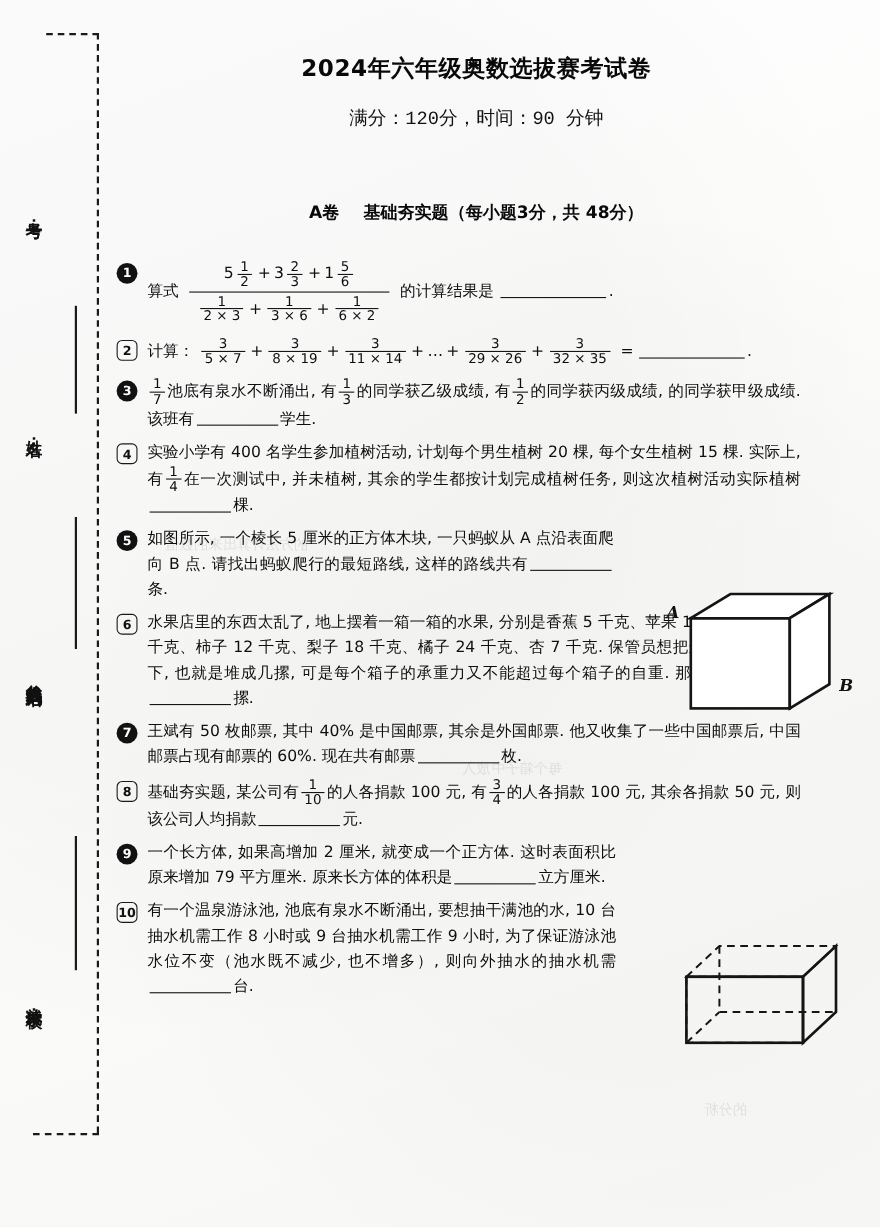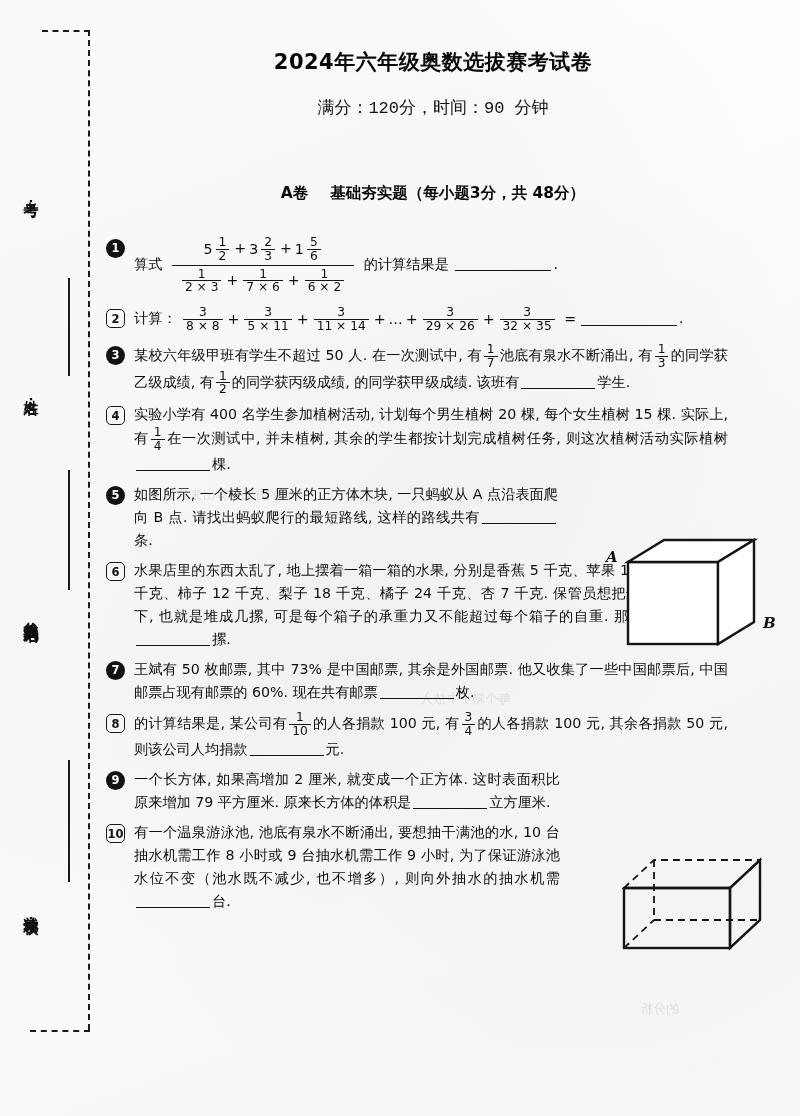--- a/index.html
+++ b/index.html
@@ -225,58 +225,58 @@
                 <span class="den">6</span>
               </span>
             </span>
         </span>
         <span class="bden">
           <span class="frac">
               <span class="num">1</span>
               <span class="den">2 × 3</span>
             </span><span class="op">+</span><span class="frac">
               <span class="num">1</span>
-              <span class="den">7 × 6</span>
+              <span class="den">3 × 6</span>
             </span><span class="op">+</span><span class="frac">
               <span class="num">1</span>
               <span class="den">6 × 2</span>
             </span>
         </span>
       </span>
       <span>的计算结果是</span>
       <span class="blank wide"></span><span>.</span>
     </div>
 
     <div class="q" style="margin-bottom:10px;">
       <span class="marker outline">2</span>
       <span>计算：</span>
       <span>
         <span class="frac">
             <span class="num">3</span>
-            <span class="den">8 × 8</span>
+            <span class="den">5 × 7</span>
           </span><span class="op">+</span><span class="frac">
             <span class="num">3</span>
-            <span class="den">5 × 11</span>
+            <span class="den">8 × 19</span>
           </span><span class="op">+</span><span class="frac">
             <span class="num">3</span>
             <span class="den">11 × 14</span>
           </span><span class="op">+</span><span>…</span><span class="op">+</span><span class="frac">
             <span class="num">3</span>
             <span class="den">29 × 26</span>
           </span><span class="op">+</span><span class="frac">
             <span class="num">3</span>
             <span class="den">32 × 35</span>
           </span>
       </span>
       <span class="op">=</span><span class="blank wide"></span><span>.</span>
     </div>
 
     <div class="q">
       <span class="marker filled">3</span>
-      <span>某校六年级甲班有学生不超过 50 人. 在一次测试中, 有</span><span class="frac">
+      <span class="frac">
           <span class="num">1</span>
           <span class="den">7</span>
         </span><span>池底有泉水不断涌出, 有</span><span class="frac">
           <span class="num">1</span>
           <span class="den">3</span>
         </span><span>的同学获乙级成绩, 有</span><span class="frac">
           <span class="num">1</span>
           <span class="den">2</span>
         </span><span>的同学获丙级成绩, 的同学获甲级成绩. 该班有</span><span class="blank"></span><span>学生.</span>
     </div>
@@ -294,26 +294,26 @@
       <span>如图所示, 一个棱长 5 厘米的正方体木块, 一只蚂蚁从 A 点沿表面爬向 B 点. 请找出蚂蚁爬行的最短路线, 这样的路线共有</span><span class="blank"></span><span>条.</span>
     </div>
 
     <div class="q">
       <span class="marker outline">6</span>
       <span>水果店里的东西太乱了, 地上摆着一箱一箱的水果, 分别是香蕉 5 千克、苹果 13 千克、葡萄 5 千克、柿子 12 千克、梨子 18 千克、橘子 24 千克、杏 7 千克. 保管员想把这些箱子整理一下, 也就是堆成几摞, 可是每个箱子的承重力又不能超过每个箱子的自重. 那么, 至少要堆成</span><span class="blank"></span><span>摞.</span>
     </div>
 
     <div class="q">
       <span class="marker filled">7</span>
-      <span>王斌有 50 枚邮票, 其中 73% 是中国邮票, 其余是外国邮票. 他又收集了一些中国邮票后, 中国邮票占现有邮票的 60%. 现在共有邮票</span><span class="blank"></span><span>枚.</span>
+      <span>王斌有 50 枚邮票, 其中 40% 是中国邮票, 其余是外国邮票. 他又收集了一些中国邮票后, 中国邮票占现有邮票的 60%. 现在共有邮票</span><span class="blank"></span><span>枚.</span>
     </div>
 
     <div class="q">
       <span class="marker outline">8</span>
-      <span>的计算结果是, 某公司有</span><span class="frac">
+      <span>基础夯实题, 某公司有</span><span class="frac">
           <span class="num">1</span>
           <span class="den">10</span>
         </span><span>的人各捐款 100 元, 有</span><span class="frac">
           <span class="num">3</span>
           <span class="den">4</span>
         </span><span>的人各捐款 100 元, 其余各捐款 50 元, 则该公司人均捐款</span><span class="blank"></span><span>元.</span>
     </div>
 
     <div class="q" style="padding-right:168px;">
       <span class="marker filled">9</span>

